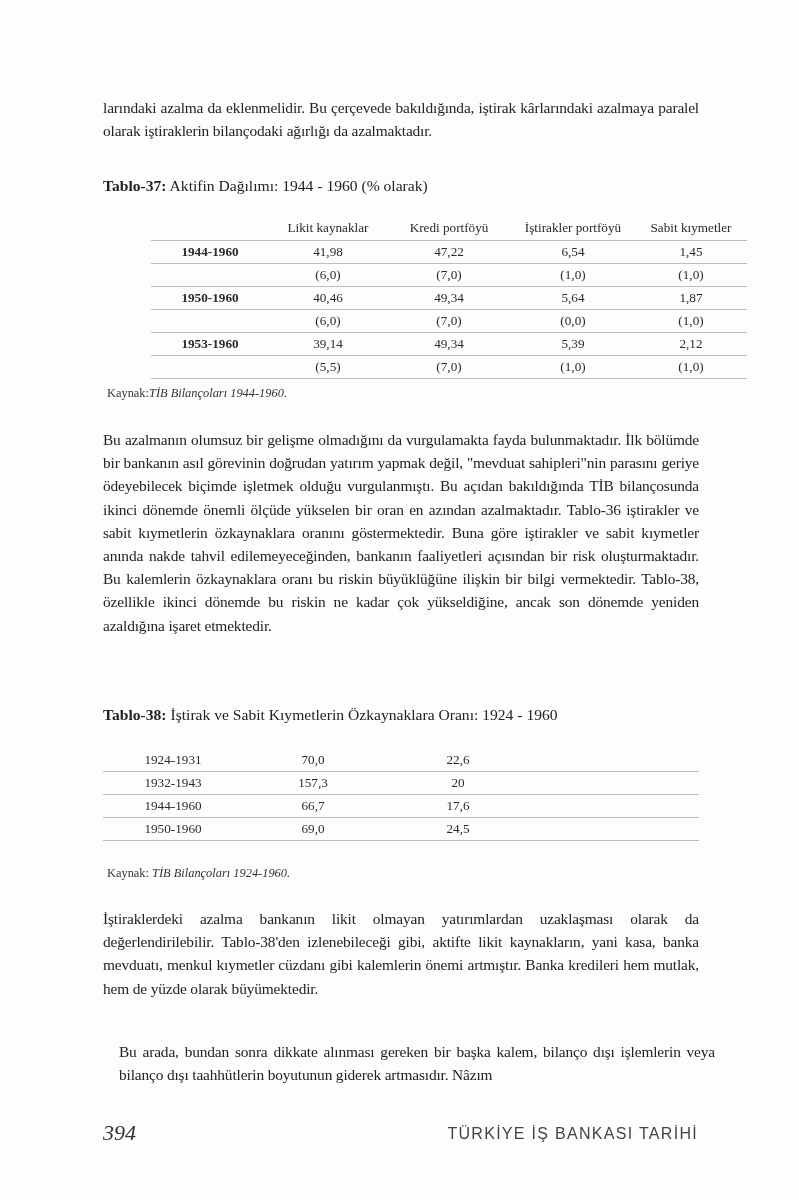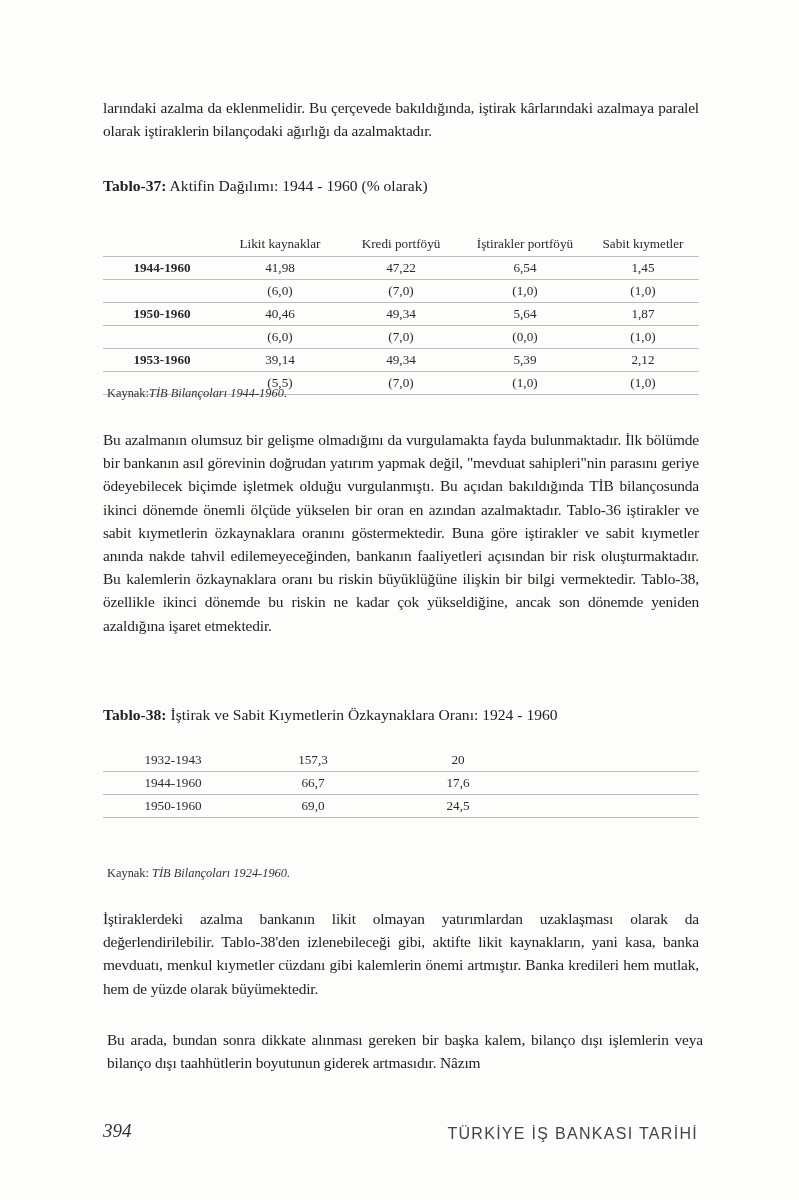--- a/index.html
+++ b/index.html
@@ -63,21 +63,21 @@
       left: 4px;
       font-size: 12.4px;
       font-family: "Liberation Serif", serif;
       color: #333;
     }
     .source i { font-style: italic; }
     .folio {
       position: absolute;
       left: 103px;
       top: 1120px;
-      font-size: 19px;
+      font-size: 22px;
       font-style: italic;
       font-family: "Liberation Serif", serif;
       color: #333;
     }
     .runhead {
       position: absolute;
       right: 101px;
       top: 1125px;
       font-size: 16px;
       letter-spacing: 1.3px;
@@ -90,21 +90,21 @@
 <body>
 
 <div class="page">
 
   <p class="para" style="top:96px;margin:0;">larındaki azalma da eklenmelidir. Bu çerçevede bakıldığında, iştirak kârlarındaki azalmaya paralel olarak iştiraklerin bilançodaki ağırlığı da azalmaktadır.</p>
 
   <div class="caption" style="top:176px;">
     <b>Tablo-37:</b><span> Aktifin Dağılımı: 1944 - 1960 (% olarak)</span>
   </div>
 
-  <table class="t" style="top:232px;">
+  <table class="t" style="top:216px;margin-left:48px;">
     <colgroup>
       <col style="width:118px">
         <col style="width:118px">
         <col style="width:124px">
         <col style="width:124px">
         <col style="width:112px">
     </colgroup>
     <tbody>
         <tr class="rule">
       <th class="yr"></th>
@@ -170,20 +170,26 @@
 
   <table class="t" style="top:749px;">
     <colgroup>
       <col style="width:140px">
         <col style="width:140px">
         <col style="width:150px">
         <col style="width:166px">
     </colgroup>
     <tbody>
     <tr class="rule">
+      <td class="yr">1924-1931</td>
+      <td class="c">70,0</td>
+      <td class="c">22,6</td>
+      <td></td>
+    </tr>
+    <tr class="rule">
       <td class="yr">1932-1943</td>
       <td class="c">157,3</td>
       <td class="c">20</td>
       <td></td>
     </tr>
     <tr class="rule">
       <td class="yr">1944-1960</td>
       <td class="c">66,7</td>
       <td class="c">17,6</td>
       <td></td>
@@ -196,17 +202,17 @@
     </tr>
   </tbody>
     </table>
 
   <div class="source" style="top:866px;">
     <span>Kaynak: </span><i>TİB Bilançoları 1924-1960.</i>
   </div>
 
   <p class="para" style="top:907px;margin:0;">İştiraklerdeki azalma bankanın likit olmayan yatırımlardan uzaklaşması olarak da değerlendirilebilir. Tablo-38'den izlenebileceği gibi, aktifte likit kaynakların, yani kasa, banka mevduatı, menkul kıymetler cüzdanı gibi kalemlerin önemi artmıştır. Banka kredileri hem mutlak, hem de yüzde olarak büyümektedir.</p>
 
-  <p class="para" style="top:1024px;margin:4px;">Bu arada, bundan sonra dikkate alınması gereken bir başka kalem, bilanço dışı işlemlerin veya bilanço dışı taahhütlerin boyutunun giderek artmasıdır. Nâzım</p>
+  <p class="para" style="top:1024px;margin:16px;">Bu arada, bundan sonra dikkate alınması gereken bir başka kalem, bilanço dışı işlemlerin veya bilanço dışı taahhütlerin boyutunun giderek artmasıdır. Nâzım</p>
 </div>
 
 <div class="folio">394</div>
 <div class="runhead">TÜRKİYE İŞ BANKASI TARİHİ</div>
 
 </body></html>

